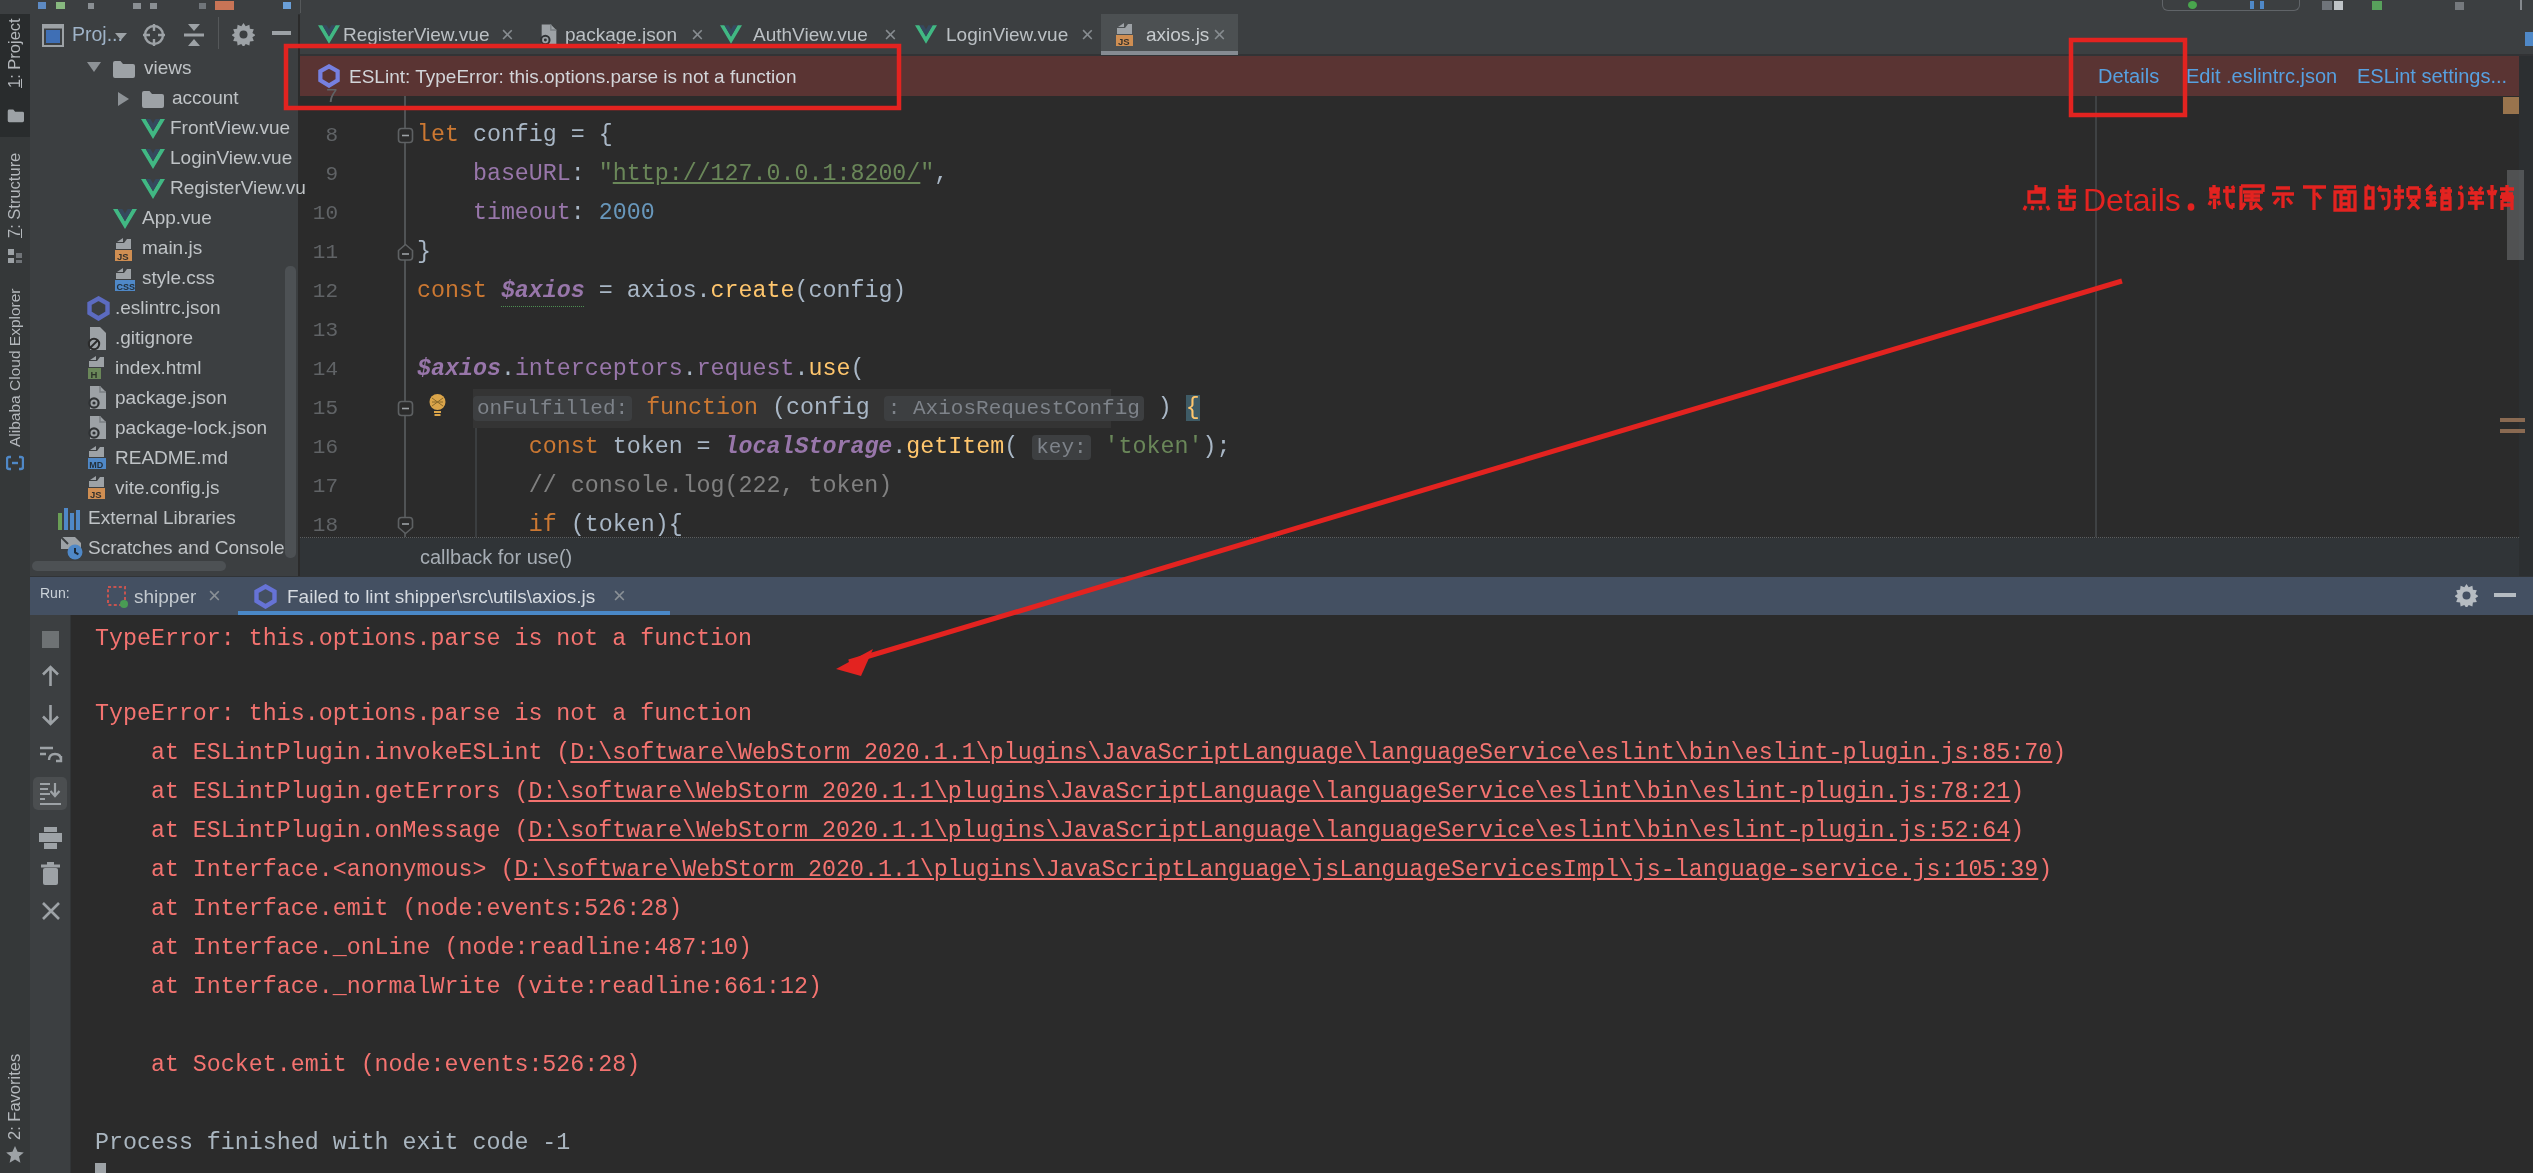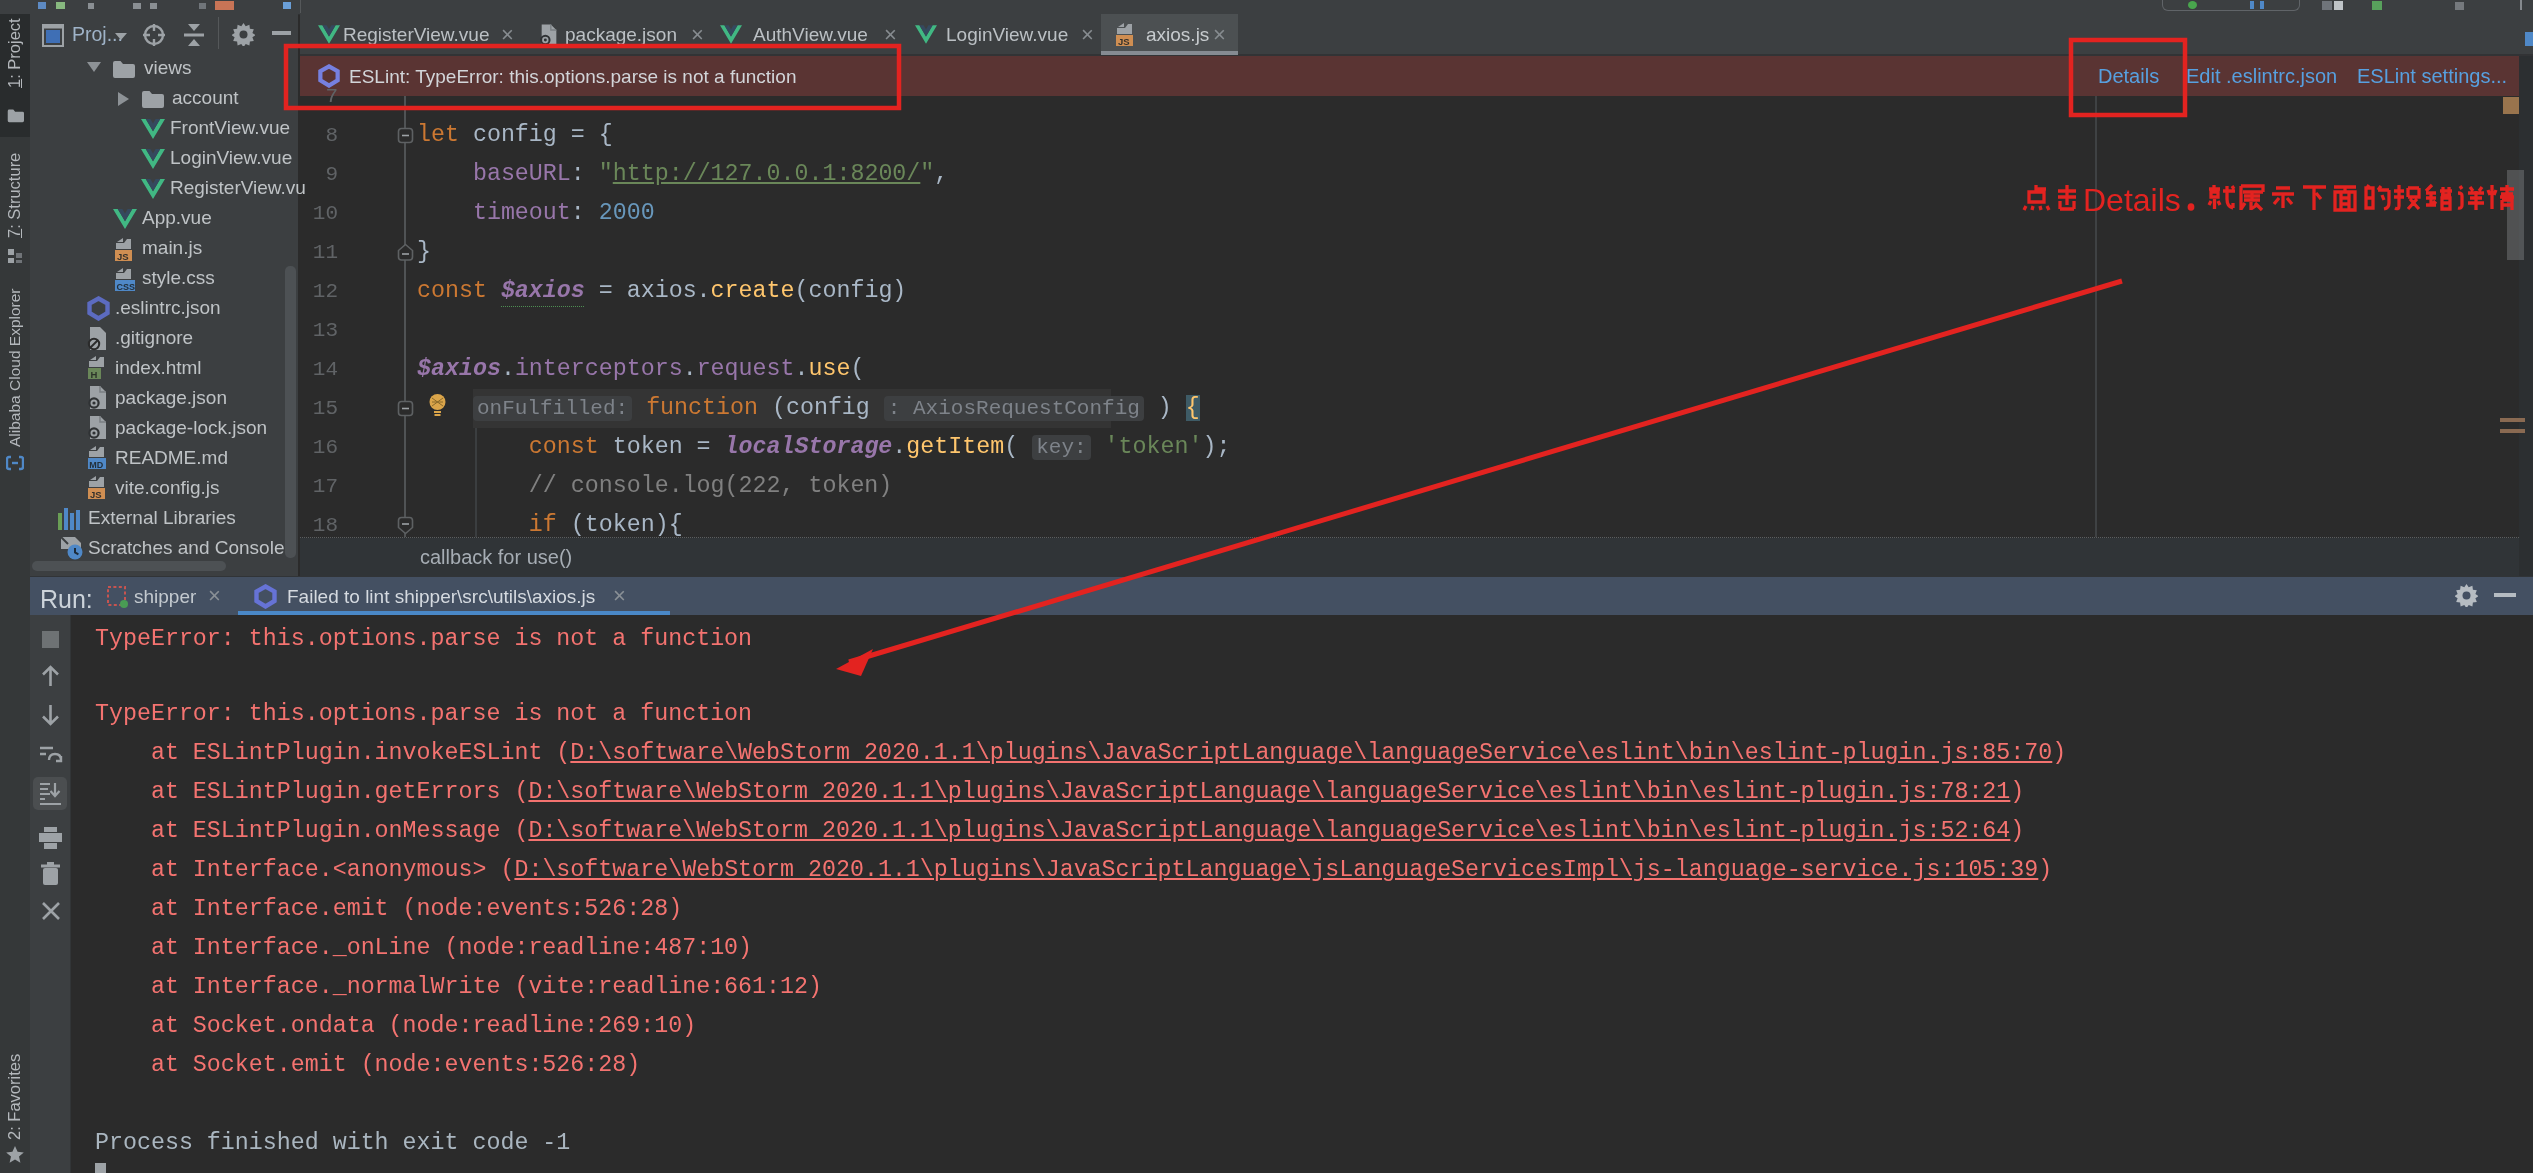--- a/index.html
+++ b/index.html
@@ -325,21 +325,21 @@
   <div class="abs" style="left:300px;top:538px;width:2233px;height:38px;background:#303437;"></div>
   <div class="abs" style="left:420px;top:546px;color:#a6adb4;font-size:20px;">callback for use()</div>
 
   <div class="abs" style="left:2519px;top:56px;width:14px;height:520px;background:#2c2f31;"></div>
   <div class="abs" style="left:2503px;top:97px;width:16px;height:17px;background:#99744d;"></div>
   <div class="abs" style="left:2507px;top:170px;width:17px;height:90px;background:rgba(190,195,198,0.25);"></div>
   <div class="abs" style="left:2500px;top:418px;width:25px;height:4px;background:#8a6a52;"></div>
   <div class="abs" style="left:2500px;top:429px;width:25px;height:4px;background:#8a6a52;"></div>
   <div class="abs" style="left:2525px;top:32px;width:8px;height:14px;background:#4f88c7;"></div>
 
-  <div class="abs" style="left:40px;top:585px;color:#ccd3da;font-size:25px;text-align:center;">Run:</div>
+  <div class="abs" style="left:40px;top:585px;color:#ccd3da;font-size:14px;text-align:center;">Run:</div>
   <svg class="abs" style="left:106px;top:585px" width="22" height="24">
     <rect x="2" y="2" width="17" height="18" fill="none" stroke="#c75450" stroke-width="2" stroke-dasharray="3 2.4"></rect>
     <circle cx="18" cy="19" r="4" fill="#499c54"></circle>
   </svg>
   <div class="abs" style="left:134px;top:586px;color:#c3c9cf;font-size:19px;">shipper</div>
   <div class="abs" style="left:208px;top:583px;color:#8a9096;font-size:22px;">×</div>
   <svg class="abs" style="left:253px;top:584px" width="25" height="25" viewBox="0 0 25 25">
       <path d="M12.5 2.5 L21.5 7.5 V17 L12.5 22.5 L3.5 17 V7.5 Z" fill="none" stroke="#6673d6" stroke-width="4.4"></path>
     </svg>
   <div class="abs" style="left:287px;top:586px;color:#d5dae0;font-size:19px;">Failed to lint shipper\src\utils\axios.js</div>
@@ -383,21 +383,20 @@
 
   <div class="con" style="top:620px;">TypeError: this.options.parse is not a function</div>
   <div class="con" style="top:695px;">TypeError: this.options.parse is not a function</div>
   <div class="con" style="top:734px;">    at ESLintPlugin.invokeESLint (<span class="clink">D:\software\WebStorm 2020.1.1\plugins\JavaScriptLanguage\languageService\eslint\bin\eslint-plugin.js:85:70</span>)</div>
   <div class="con" style="top:773px;">    at ESLintPlugin.getErrors (<span class="clink">D:\software\WebStorm 2020.1.1\plugins\JavaScriptLanguage\languageService\eslint\bin\eslint-plugin.js:78:21</span>)</div>
   <div class="con" style="top:812px;">    at ESLintPlugin.onMessage (<span class="clink">D:\software\WebStorm 2020.1.1\plugins\JavaScriptLanguage\languageService\eslint\bin\eslint-plugin.js:52:64</span>)</div>
   <div class="con" style="top:851px;">    at Interface.&lt;anonymous&gt; (<span class="clink">D:\software\WebStorm 2020.1.1\plugins\JavaScriptLanguage\jsLanguageServicesImpl\js-language-service.js:105:39</span>)</div>
   <div class="con" style="top:890px;">    at Interface.emit (node:events:526:28)</div>
   <div class="con" style="top:929px;">    at Interface._onLine (node:readline:487:10)</div>
   <div class="con" style="top:968px;">    at Interface._normalWrite (vite:readline:661:12)</div>
-  <div class="con" style="top:1007px;">    at Socket.ondata (node:readline:269:10)</div>
   <div class="con" style="top:1046px;">    at Socket.emit (node:events:526:28)</div>
   <div class="con cgray" style="top:1124px;">Process finished with exit code -1</div>
   <div class="abs" style="left:95px;top:1163px;width:11px;height:10px;background:#9da2a6;"></div>
 
   <div class="abs" style="left:0;top:14px;width:30px;height:123px;background:#292c2d;"></div>
   <div class="vlabel" style="left:5px;top:88px;"><span style="text-decoration:underline">1</span>: Project</div>
   <svg class="abs" style="left:7px;top:108px" width="17" height="15" viewBox="0 0 23 18">
       <path d="M1 3 q0-2 2-2 h5.5 l2.5 3 h10 q2 0 2 2 v10 q0 2-2 2 h-18 q-2 0-2-2 Z" fill="#9da2a6"></path>
     </svg>
   <div class="vlabel" style="left:5px;top:238px;"><span style="text-decoration:underline">7</span>: Structure</div>

